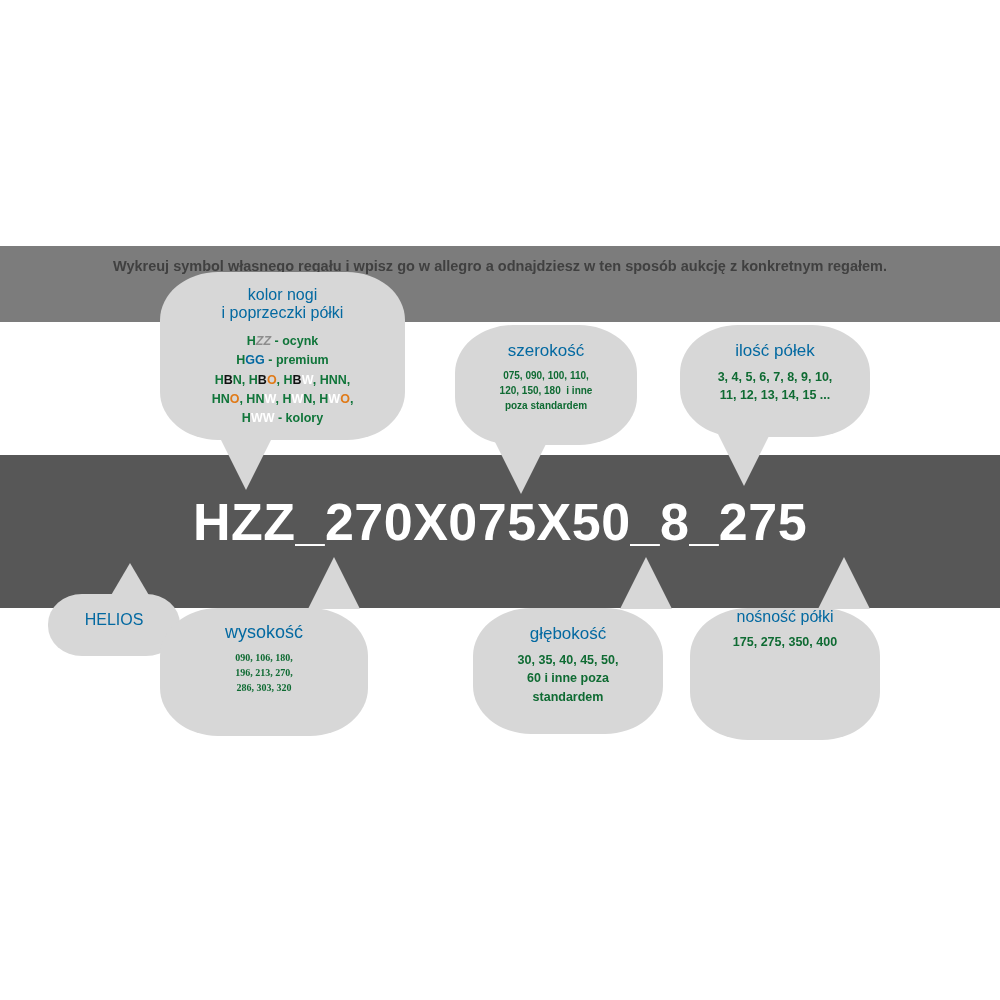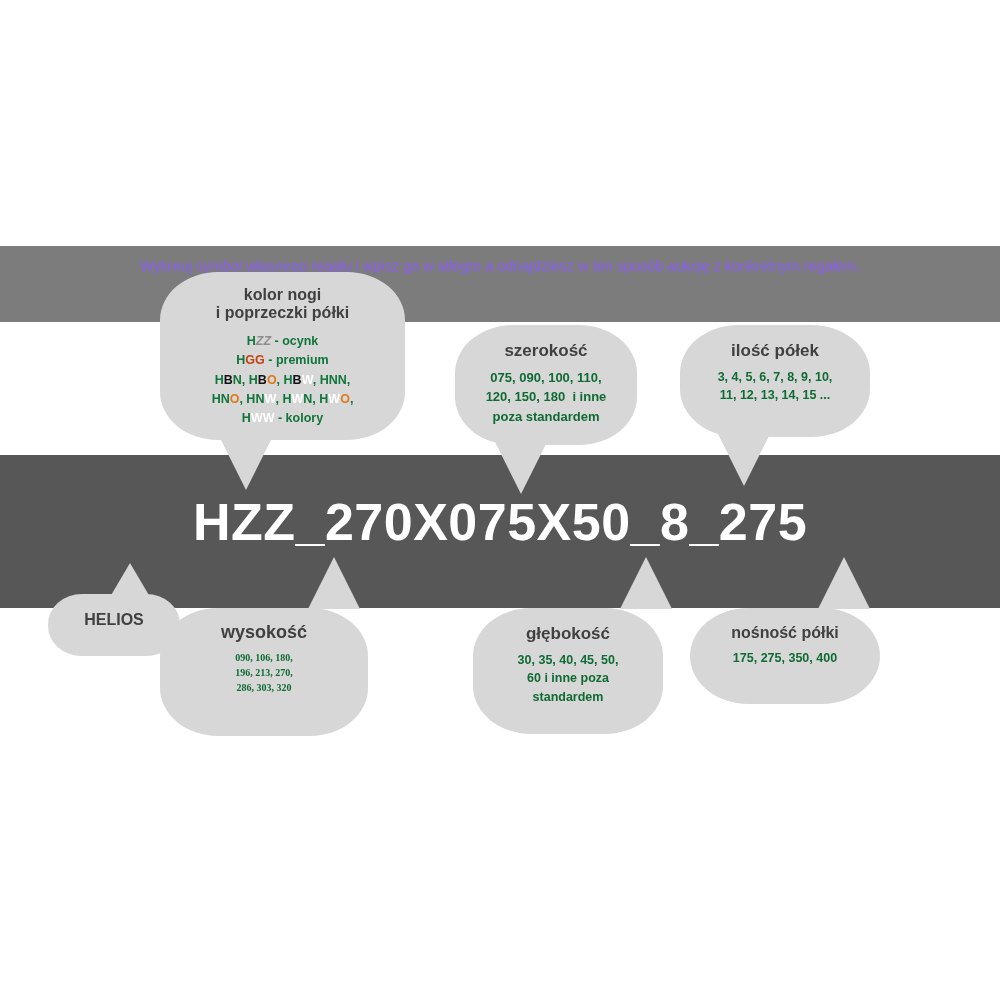--- a/index.html
+++ b/index.html
@@ -33,23 +33,23 @@
     background: #575757;
   }
 
   
   .headline {
     position: absolute;
     top: 256px;
     left: 60px;
     width: 880px;
     text-align: center;
-    color: #8b5cf6;
+    color: #404040;
     font-size: 14.5px;
-    font-weight: normal;
+    font-weight: bold;
     line-height: 1.45;
   }
 
   
   .code {
     position: absolute;
     top: 492px;
     left: 0;
     width: 1000px;
     text-align: center;
@@ -62,22 +62,22 @@
   
   .bubble {
     position: absolute;
     background: #d7d7d7;
     border-radius: 58px / 48px;
     text-align: center;
     color: #1f6b34;
     box-sizing: border-box;
   }
   .bubble .title {
-    color: #404040;
-    font-weight: bold;
+    color: #0369a1;
+    font-weight: normal;
     line-height: 1.15;
   }
   .bubble .body {
     color: #0f6b33;
     font-weight: bold;
     line-height: 1.5;
     margin-top: 7px;
   }
 
   
@@ -103,21 +103,21 @@
   }
   #b-kolor .title { font-size: 16px; }
   #b-kolor .lines { margin-top: 9px; font-size: 12.5px; font-weight: bold; line-height: 1.55; color: #10753a;}
   #b-kolor .lines span { white-space: nowrap; }
 
   #b-szer {
     left: 455px; top: 325px; width: 182px; height: 120px;
     padding: 16px 10px 0 10px;
   }
   #b-szer .title { font-size: 17px; }
-  #b-szer .body { font-size: 13px; }
+  #b-szer .body { font-size: 10px; }
 
   #b-ilosc {
     left: 680px; top: 325px; width: 190px; height: 112px;
     padding: 16px 10px 0 10px;
   }
   #b-ilosc .title { font-size: 17px; }
   #b-ilosc .body { font-size: 12.5px; }
 
   #b-helios {
     left: 48px; top: 594px; width: 132px; height: 62px;
@@ -134,39 +134,39 @@
   #b-wys .body { font-size: 10px; font-family: Liberation Serif, serif; }
 
   #b-glab {
     left: 473px; top: 608px; width: 190px; height: 126px;
     padding: 16px 10px 0 10px;
   }
   #b-glab .title { font-size: 17px; }
   #b-glab .body { font-size: 12.5px; }
 
   #b-nosn {
-    left: 690px; top: 608px; width: 190px; height: 96px;
-    padding: 16px 10px 0 10px;
+    left: 690px; top: 608px; width: 190px; height: 132px;
+    padding: 0 10px 0 10px;
   }
   #b-nosn .title { font-size: 16px; }
   #b-nosn .body { font-size: 12.5px; }
 
   
   #t-kolor { left: 220px; top: 438px; }
   #t-szer  { left: 495px; top: 442px; }
   #t-ilosc { left: 718px; top: 434px; }
   #t-helios{ left: 110px; top: 563px; border-width: 0 20px 34px 20px; }
   #t-wys   { left: 308px; top: 557px; }
   #t-glab  { left: 620px; top: 557px; }
   #t-nosn  { left: 818px; top: 557px; }
 
   
   .c-green  { color: #10753a; }
   .c-grey   { color: #8d8d8d; font-style: italic; }
-  .c-blue   { color: #c2410c; }
+  .c-blue   { color: #0369a1; }
   .c-black  { color: #111111; }
   .c-orange { color: #e07a18; }
   .c-white  { color: #ffffff; }
 </style>
 </head>
 <body>
 
 <div id="stage">
 
   <div class="band band-top"></div>

